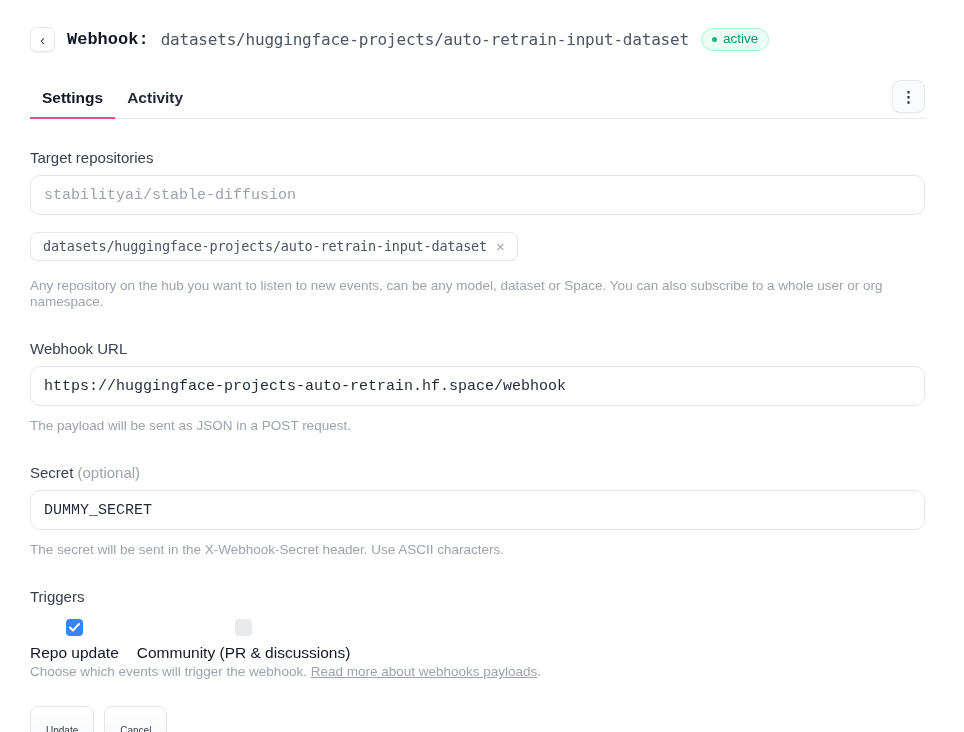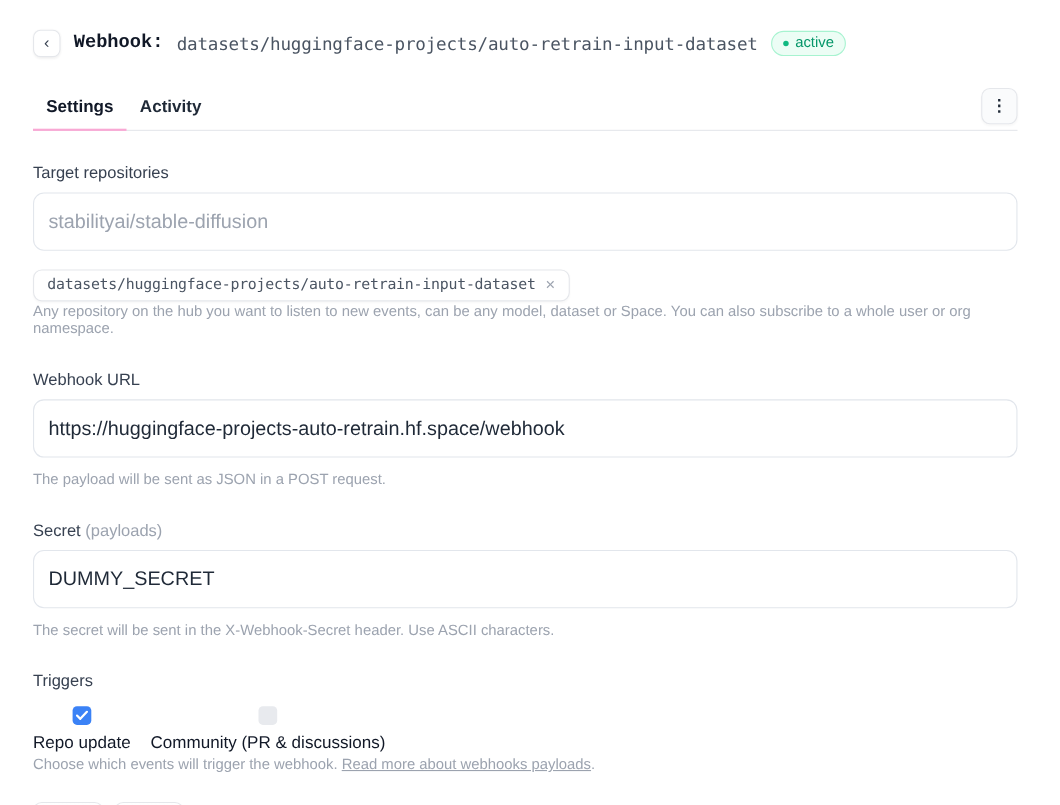--- a/index.html
+++ b/index.html
@@ -43,53 +43,53 @@
     display:inline-flex;align-items:center;gap:6px;
     background:var(--badge-bg);border:1px solid var(--badge-border);
     color:var(--badge-text);border-radius:999px;
     padding:2px 10px 3px;font-size:13.5px;line-height:16px;white-space:nowrap;text-align:center;
   }
   .badge-dot{width:5px;height:5px;border-radius:50%;background:var(--badge-dot);display:inline-block;}
 
   
   .tabs-row{margin-top:30px;display:flex;align-items:flex-start;border-bottom:1px solid var(--border);}
   .tab{padding:7px 12px 10px;font-size:15.5px;font-weight:600;color:var(--text-dark);cursor:pointer;}
-  .tab.active{border-bottom:2px solid #f9a8d4;margin-bottom:-1px;}
+  .tab.active{border-bottom:2px solid #ec4899;margin-bottom:-1px;}
   .tab.inactive{color:#1f2937;}
   .kebab-btn{
     margin-left:auto;width:33px;height:33px;margin-top:-2px;margin-bottom:4px;
     border:1px solid var(--border);border-radius:8px;background:#fafbfc;
     display:flex;align-items:center;justify-content:center;
     color:#1f2937;font-size:15px;font-weight:700;line-height:1;cursor:pointer;
     box-shadow:0 1px 2px rgba(0,0,0,.03);
   }
 
   
   .section-label{margin:30px 0 9px;font-size:15px;color:var(--text-mid);}
   .section-label .optional{color:var(--text-muted);}
   .text-input{
-    display:block;width:100%;height:53px;
+    display:block;width:100%;height:40px;
     border:1px solid var(--input-border);border-radius:10px;background:#fff;
-    padding:0 13px;font-family:Liberation Sans, sans-serif;
-    font-size:18px;color:#1f2937;outline:none;
+    padding:0 13px;font-family:Liberation Mono, monospace;
+    font-size:15px;color:#1f2937;outline:none;
   }
   .text-input::placeholder{color:var(--text-muted);opacity:1;}
   .chip-row{margin-top:17px;}
   .chip{
     display:inline-flex;align-items:center;gap:9px;
     border:1px solid var(--border);border-radius:8px;background:#fff;
     padding:5px 12px 6px;box-shadow:0 1px 2px rgba(0,0,0,.03);
   }
   .chip-text{
     font-family:"DejaVu Sans Mono", monospace;
     font-size:13.5px;color:var(--text-mono);letter-spacing:-0.2px;
   }
   .chip-x{color:var(--text-muted);font-size:15px;line-height:1;cursor:pointer;}
   .help{margin-top:12px;font-size:13.5px;color:var(--text-muted);line-height:16px;}
-  .help.mt-lg{margin-top:1px;}
+  .help.mt-lg{margin-top:17px;}
   .help a{color:var(--text-muted);text-decoration:underline;cursor:pointer;}
 
   
   .checkbox-row{margin-top:14px;display:flex;align-items:center;gap:18px;}
   .checkbox-item{display:flex;align-items:center;gap:8px;cursor:pointer;flex-direction:column;}
   .checkbox{width:17px;height:17px;border-radius:4px;flex:0 0 auto;display:flex;align-items:center;justify-content:center;}
   .checkbox.checked{background:var(--accent);}
   .checkbox.unchecked{background:#e8eaee;}
   .checkbox svg{display:none;}
   .checkbox.checked svg{display:block;}
@@ -146,21 +146,21 @@
 
   <div>
     <div class="section-label">Webhook URL</div>
     <input class="text-input" type="text" value="https://huggingface-projects-auto-retrain.hf.space/webhook" style="">
     <div class="help">The payload will be sent as JSON in a POST request.</div>
   </div>
 
   <div>
     <div class="section-label">
       <span>Secret</span>
-      <span class="optional">(payloads)</span>
+      <span class="optional">(optional)</span>
     </div>
     <input class="text-input" type="text" value="DUMMY_SECRET" style="">
     <div class="help">The secret will be sent in the X-Webhook-Secret header. Use ASCII characters.</div>
   </div>
 
   <div>
     <div class="section-label">Triggers</div>
     <div class="checkbox-row">
       <label class="checkbox-item">
         <span class="checkbox checked">

